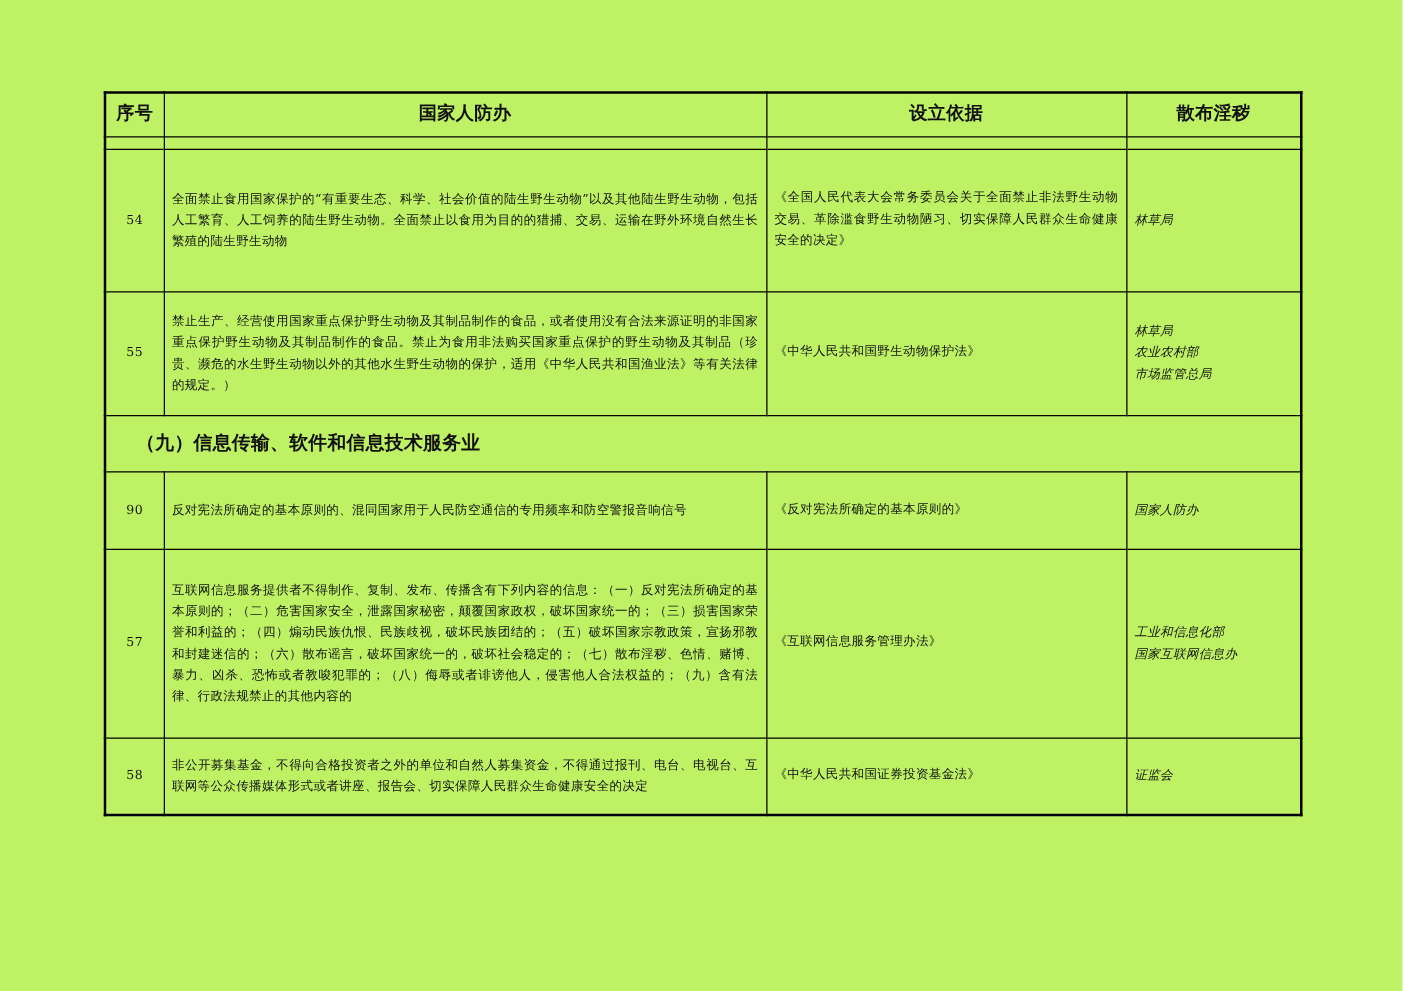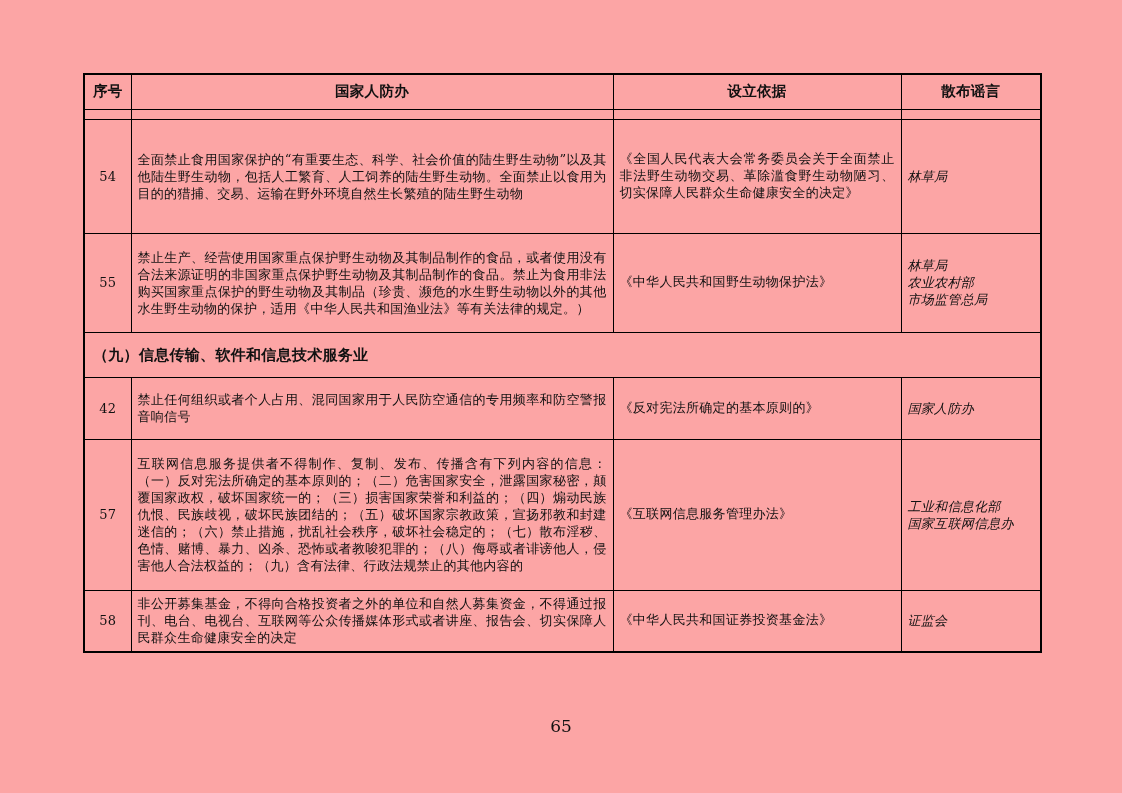--- a/index.html
+++ b/index.html
@@ -4,38 +4,38 @@
 <style>
   html, body {
     margin: 0;
     padding: 0;
     background: #ffffff;
   }
   .page {
     position: relative;
     width: 1122px;
     height: 793px;
-    background: #fca5a5;
+    background: #bef264;
     font-family: "DejaVu Serif", serif;
     color: #111111;
     overflow: hidden;
   }
   table.reg-table {
     position: absolute;
     left: 83px;
     top: 73px;
     width: 957px;
     border-collapse: collapse;
     table-layout: fixed;
     border: 2px solid #000;
   }
   table.reg-table td {
     border: 1.5px solid #000;
     vertical-align: middle;
-    font-size: 13px;
+    font-size: 10px;
     line-height: 17px;
     letter-spacing: 0.3px;
     padding: 3px 6px;
     box-sizing: border-box;
   }
   
   .col-no      { width: 47px; }
   .col-measure { width: 482px; }
   .col-basis   { width: 288px; }
   .col-dept    { width: 140px; }
@@ -70,21 +70,21 @@
   td.cell-dept {
     white-space: pre-line;
     padding: 4px 8px;
     font-style: italic;
   }
   tr.section-row td {
     font-family: "Liberation Sans", sans-serif;
     font-weight: bold;
     font-size: 15px;
     text-align: left;
-    padding: 4px 8px;
+    padding: 4px 24px;
     height: 45px;
   }
   .row-54 { height: 114px; }
   .row-55 { height: 99px; }
   .row-56 { height: 62px; }
   .row-57 { height: 151px; }
   .row-58 { height: 62px; }
 
   .page-number {
     position: absolute;
@@ -107,21 +107,21 @@
       <col class="col-no">
       <col class="col-measure">
       <col class="col-basis">
       <col class="col-dept">
     </colgroup>
     <tbody>
       <tr class="header-row">
         <td>序号</td>
         <td>国家人防办</td>
         <td>设立依据</td>
-        <td>散布谣言</td>
+        <td>散布淫秽</td>
       </tr>
 
       <tr class="spacer-row">
         <td></td>
         <td></td>
         <td></td>
         <td></td>
       </tr>
 
       <tr class="row-54">
@@ -138,38 +138,37 @@
         <td class="cell-dept">林草局
 农业农村部
 市场监管总局</td>
       </tr>
 
       <tr class="section-row">
         <td colspan="4">（九）信息传输、软件和信息技术服务业</td>
       </tr>
 
       <tr class="row-56">
-        <td class="cell-no">42</td>
-        <td class="cell-measure">禁止任何组织或者个人占用、混同国家用于人民防空通信的专用频率和防空警报音响信号</td>
+        <td class="cell-no">90</td>
+        <td class="cell-measure">反对宪法所确定的基本原则的、混同国家用于人民防空通信的专用频率和防空警报音响信号</td>
         <td class="cell-basis">《反对宪法所确定的基本原则的》</td>
         <td class="cell-dept">国家人防办</td>
       </tr>
 
       <tr class="row-57">
         <td class="cell-no">57</td>
-        <td class="cell-measure">互联网信息服务提供者不得制作、复制、发布、传播含有下列内容的信息：（一）反对宪法所确定的基本原则的；（二）危害国家安全，泄露国家秘密，颠覆国家政权，破坏国家统一的；（三）损害国家荣誉和利益的；（四）煽动民族仇恨、民族歧视，破坏民族团结的；（五）破坏国家宗教政策，宣扬邪教和封建迷信的；（六）禁止措施，扰乱社会秩序，破坏社会稳定的；（七）散布淫秽、色情、赌博、暴力、凶杀、恐怖或者教唆犯罪的；（八）侮辱或者诽谤他人，侵害他人合法权益的；（九）含有法律、行政法规禁止的其他内容的</td>
+        <td class="cell-measure">互联网信息服务提供者不得制作、复制、发布、传播含有下列内容的信息：（一）反对宪法所确定的基本原则的；（二）危害国家安全，泄露国家秘密，颠覆国家政权，破坏国家统一的；（三）损害国家荣誉和利益的；（四）煽动民族仇恨、民族歧视，破坏民族团结的；（五）破坏国家宗教政策，宣扬邪教和封建迷信的；（六）散布谣言，破坏国家统一的，破坏社会稳定的；（七）散布淫秽、色情、赌博、暴力、凶杀、恐怖或者教唆犯罪的；（八）侮辱或者诽谤他人，侵害他人合法权益的；（九）含有法律、行政法规禁止的其他内容的</td>
         <td class="cell-basis">《互联网信息服务管理办法》</td>
         <td class="cell-dept">工业和信息化部
 国家互联网信息办</td>
       </tr>
 
       <tr class="row-58">
         <td class="cell-no">58</td>
         <td class="cell-measure">非公开募集基金，不得向合格投资者之外的单位和自然人募集资金，不得通过报刊、电台、电视台、互联网等公众传播媒体形式或者讲座、报告会、切实保障人民群众生命健康安全的决定</td>
         <td class="cell-basis">《中华人民共和国证券投资基金法》</td>
         <td class="cell-dept">证监会</td>
       </tr>
     </tbody>
   </table>
 
-  <div class="page-number">65</div>
 
 </div>
 
 </body></html>

